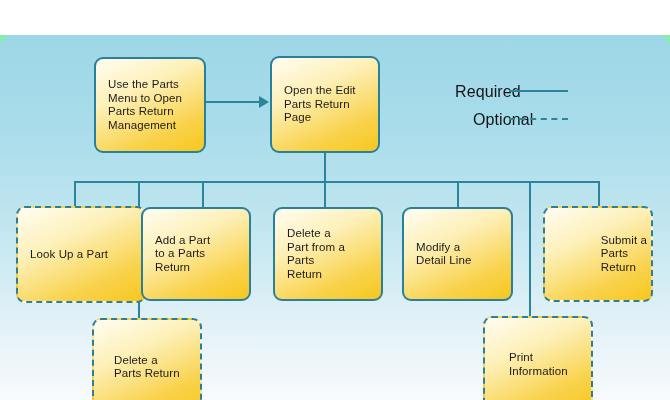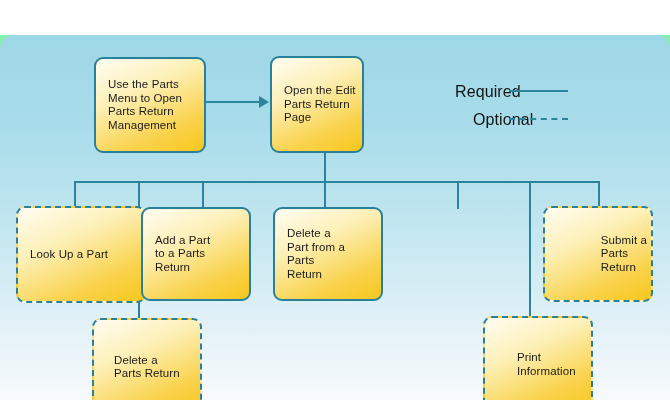--- a/index.html
+++ b/index.html
@@ -37,21 +37,21 @@
     box-sizing: border-box;
     color: #1b1b1b;
     font-size: 11.5px;
     line-height: 13.5px;
     letter-spacing: 0.1px;
   }
   .node.required { border: 2px solid #2a7f99; }
   .node.optional { border: 2px dashed #2a8099; }
   .node .label { white-space: pre-line; padding-left: 12px; padding-right: 4px; }
   .node.pad-lg .label { padding-left: 20px; }
-  .node.pad-xl .label { padding-left: 32px; }
+  .node.pad-xl .label { padding-left: 24px; }
   .line {
     position: absolute;
     background: #2b849c;
   }
   .arrow-head {
     position: absolute;
     width: 0; height: 0;
     border-top: 6px solid transparent;
     border-bottom: 6px solid transparent;
     border-left: 10px solid #2b849c;
@@ -78,21 +78,21 @@
 
 <div class="stage">
   <div class="panel"></div>
 
   <div class="node required" style="left:94px; top:22px; width:112px; height:96px;">
     <span class="label">Use the Parts
 Menu to Open
 Parts Return
 Management</span>
   </div>
-  <div class="node required" style="left:270px; top:21px; width:94px; height:97px;">
+  <div class="node required" style="left:270px; top:21px; width:110px; height:97px;">
     <span class="label">Open the Edit
 Parts Return
 Page</span>
   </div>
 
   <div class="line" style="left:206px; top:66px; width:55px; height:2px;"></div>
   <div class="arrow-head" style="left:259px; top:61px;"></div>
 
   <div class="legend-label" style="left:455px; top:48px;">Required</div>
   <div class="legend-line-solid" style="left:509px; top:55px; width:59px;"></div>
@@ -115,20 +115,24 @@
     <span class="label">Add a Part
 to a Parts
 Return</span>
   </div>
   <div class="node required" style="left:273px; top:172px; width:110px; height:94px;">
     <span class="label">Delete a
 Part from a
 Parts
 Return</span>
   </div>
+  <div class="node required" style="left:402px; top:172px; width:111px; height:94px;">
+    <span class="label">Modify a
+Detail Line</span>
+  </div>
   <div class="node optional" style="left:543px; top:171px; width:110px; height:96px;justify-content:flex-end;">
     <span class="label">Submit a
 Parts
 Return</span>
   </div>
 
   <div class="node optional pad-lg" style="left:92px; top:283px; width:110px; height:98px;">
     <span class="label">Delete a
 Parts Return</span>
   </div>

